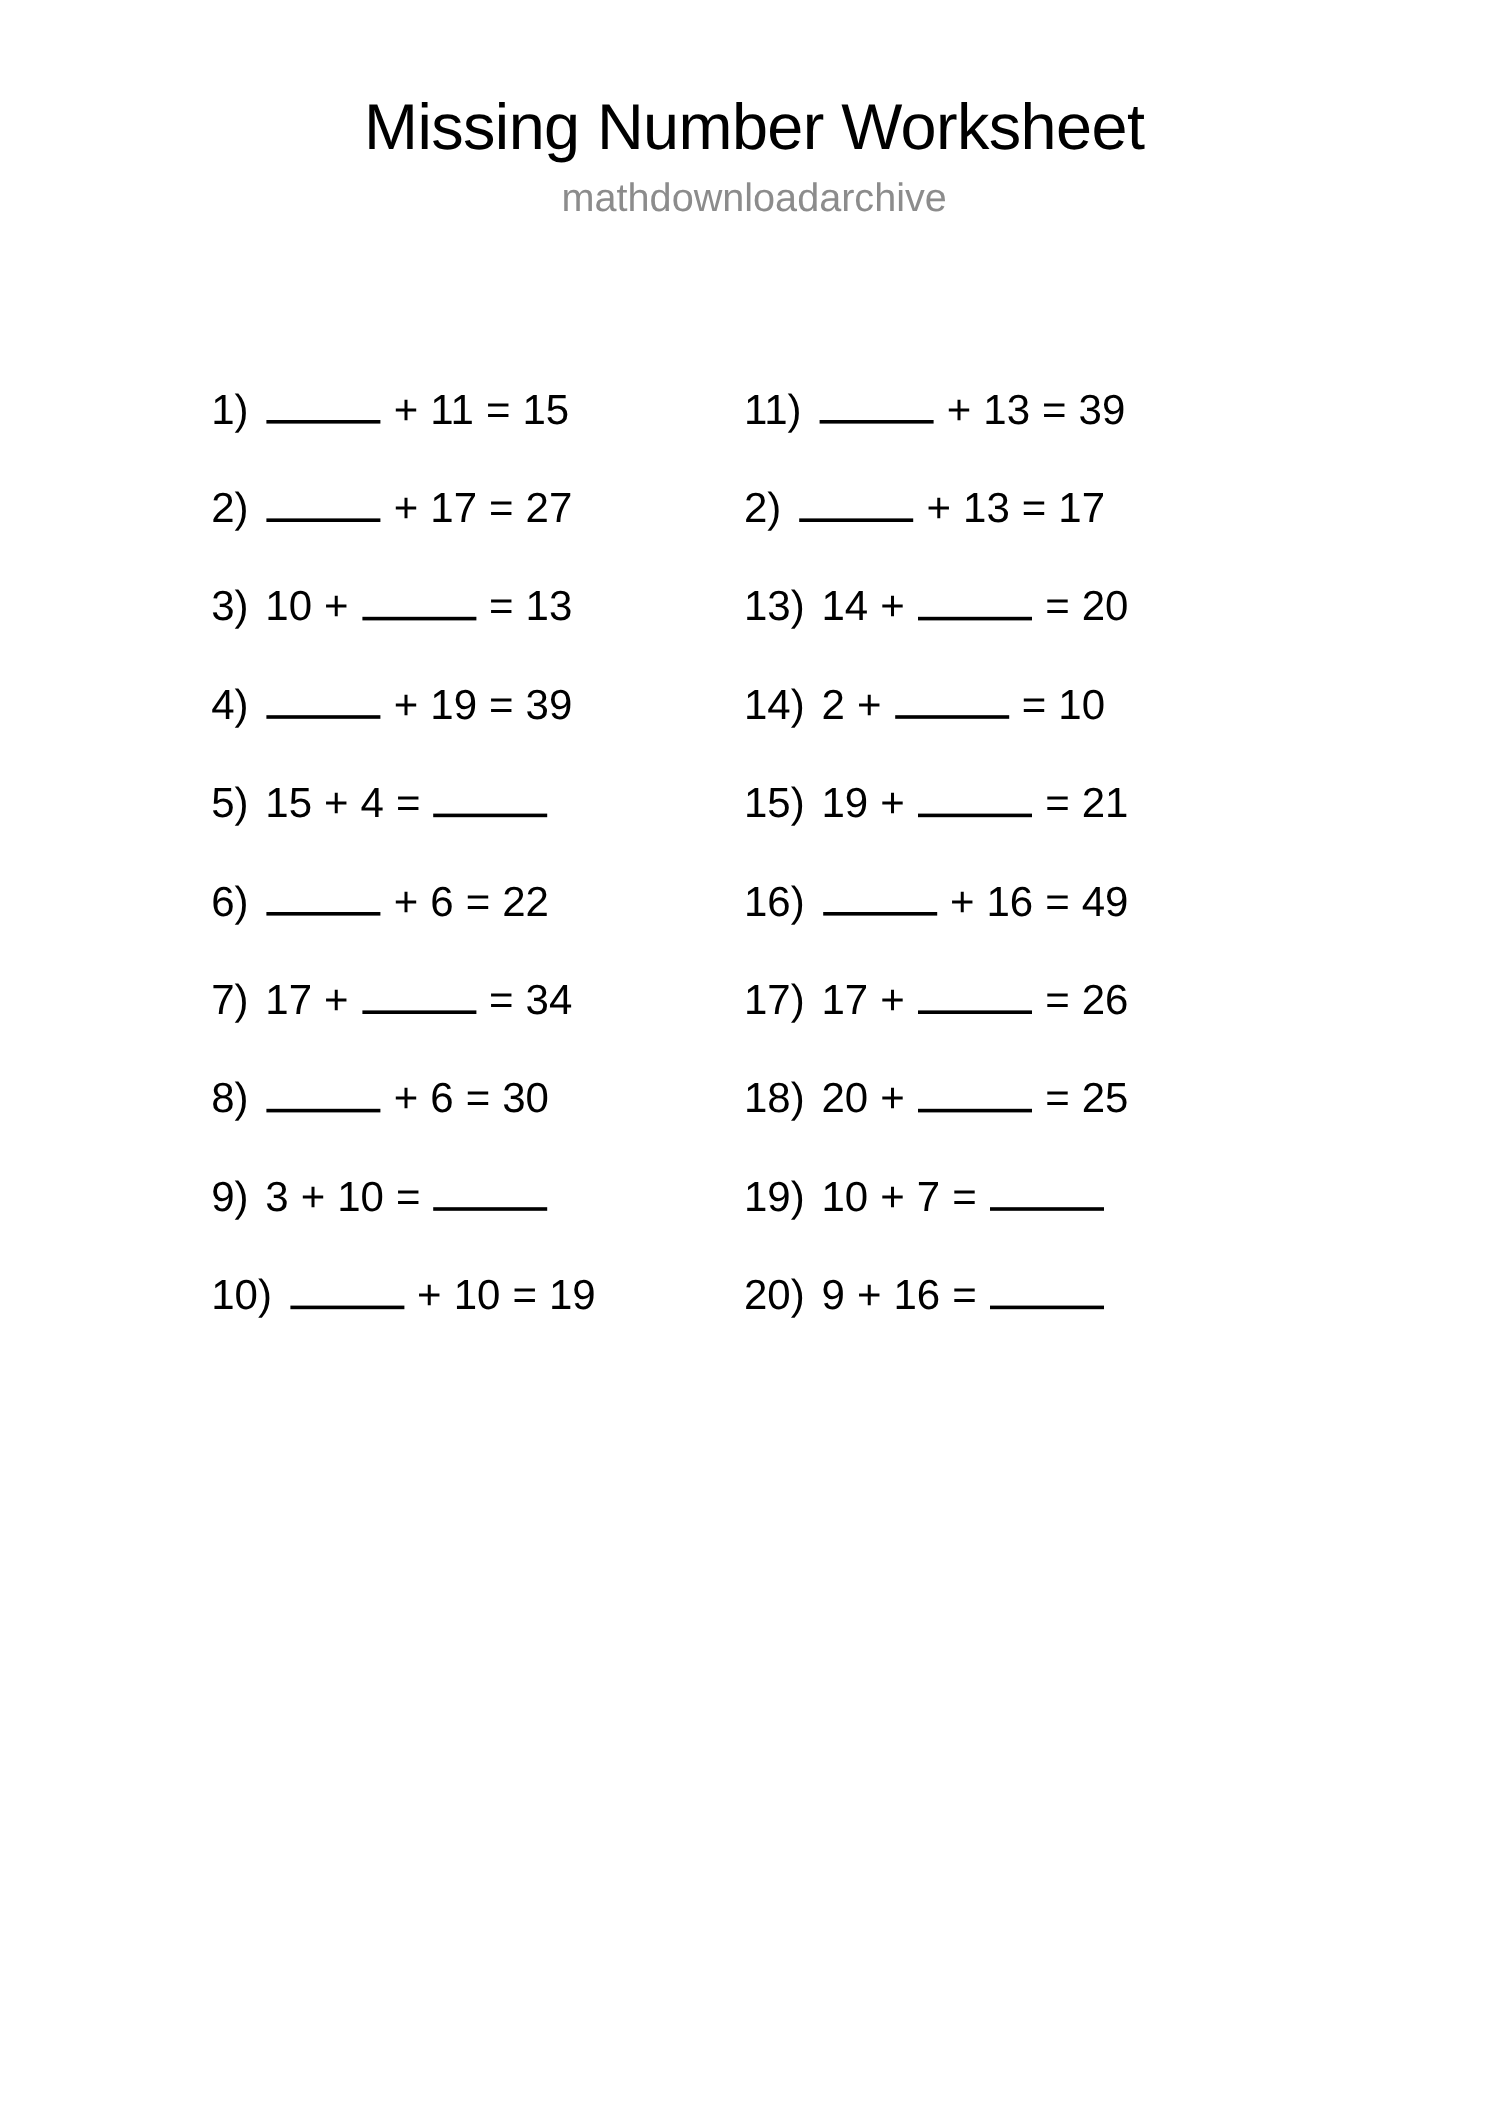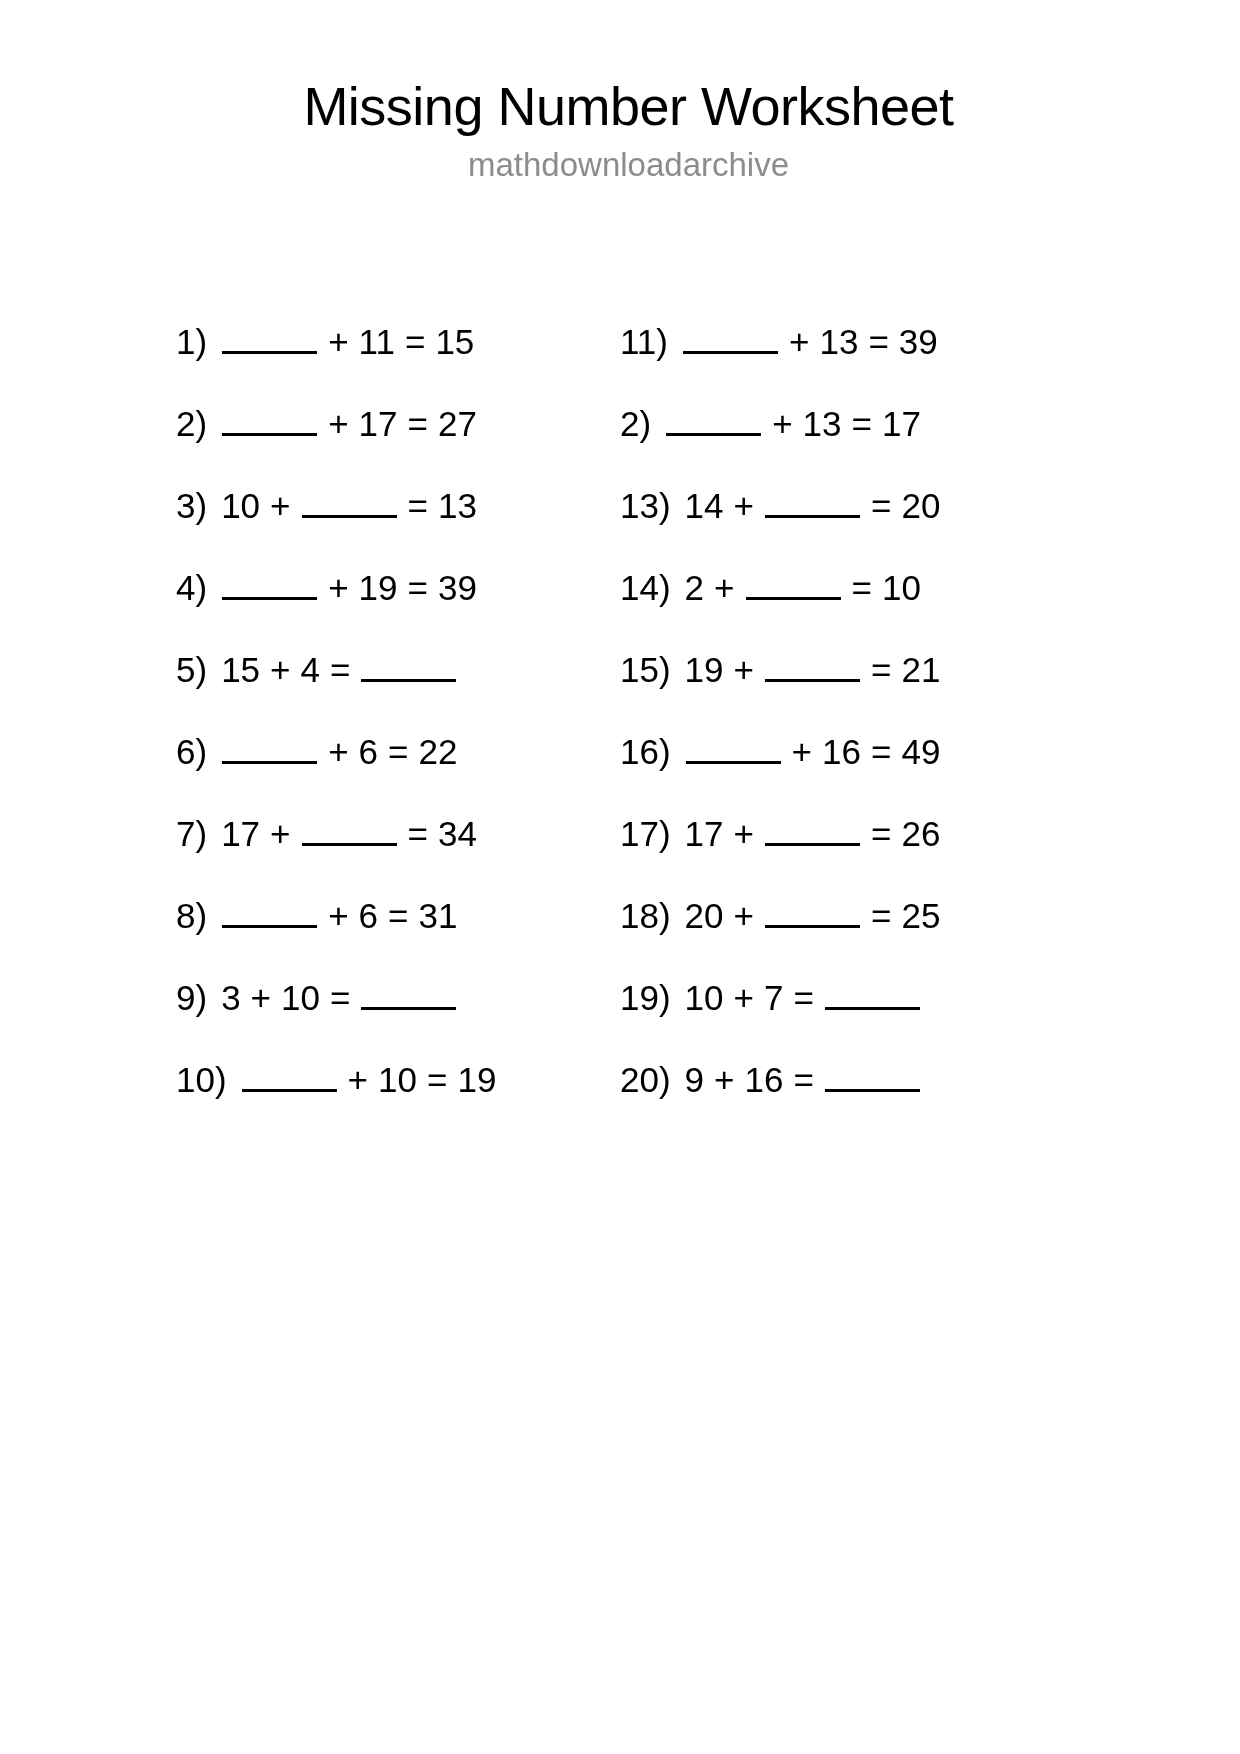--- a/index.html
+++ b/index.html
@@ -174,21 +174,21 @@
             <span class="result">34</span>
           </span>
         </div>
         <div class="problem">
           <span class="pnum">8)</span>
           <span class="expr">
             <span class="blank"></span>
             <span class="op">+</span>
             <span class="term">6</span>
             <span class="eq">=</span>
-            <span class="result">31</span>
+            <span class="result">30</span>
           </span>
         </div>
         <div class="problem">
           <span class="pnum">9)</span>
           <span class="expr">
             <span class="term">3</span>
             <span class="op">+</span>
             <span class="term">10</span>
             <span class="eq">=</span>
             <span class="blank"></span>

